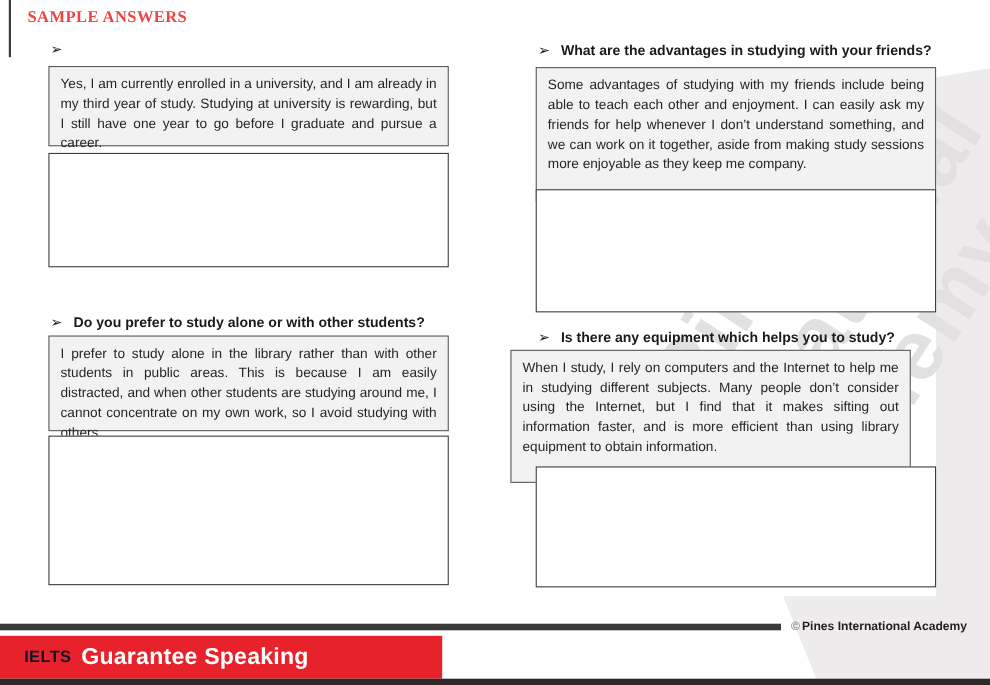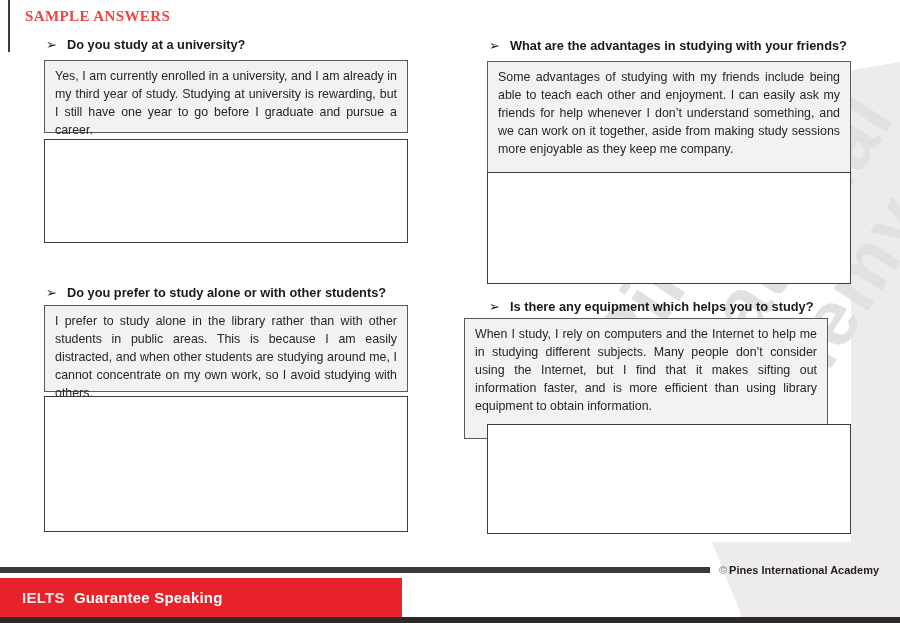--- a/index.html
+++ b/index.html
@@ -137,30 +137,30 @@
     left: 0;
     top: 578px;
     width: 402px;
     height: 39px;
     background: #e8222a;
     display: flex;
     align-items: center;
     z-index: 3;
   }
   .red-banner .brand {
-    color: #e5e5e5;
+    color: #0f172a;
     font-weight: bold;
     font-size: 15px;
     margin-left: 22px;
     letter-spacing: 0.3px;
   }
   .red-banner .banner-title {
     color: #ffffff;
     font-weight: bold;
-    font-size: 15px;
+    font-size: 21px;
     margin-left: 9px;
     letter-spacing: 0.2px;
   }
   .bottom-bar {
     position: absolute;
     left: 0;
     top: 617px;
     width: 900px;
     height: 6px;
     background: #2d2929;
@@ -173,21 +173,20 @@
 <div class="page">
 
   <div class="accent-shape"></div>
   <div class="watermark">Pines International Academy</div>
   <div class="edge-tick"></div>
 
   <div class="title">SAMPLE ANSWERS</div>
 
   <div class="question" style="left:44px; top:37px;">
     <span class="bullet">➢</span>
-    <span>Do you study at a university?</span>
   </div>
   <div class="answer-box" style="left:44px; top:60px; height:73px;">
     <p>Yes, I am currently enrolled in a university, and I am already in my third year of study. Studying at university is rewarding, but I still have one year to go before I graduate and pursue a career.</p>
   </div>
   <div class="empty-box" style="left:44px; top:139px; height:104px;"></div>
 
   <div class="question" style="left:44px; top:285px;">
     <span class="bullet">➢</span>
     <span>Do you prefer to study alone or with other students?</span>
   </div>

